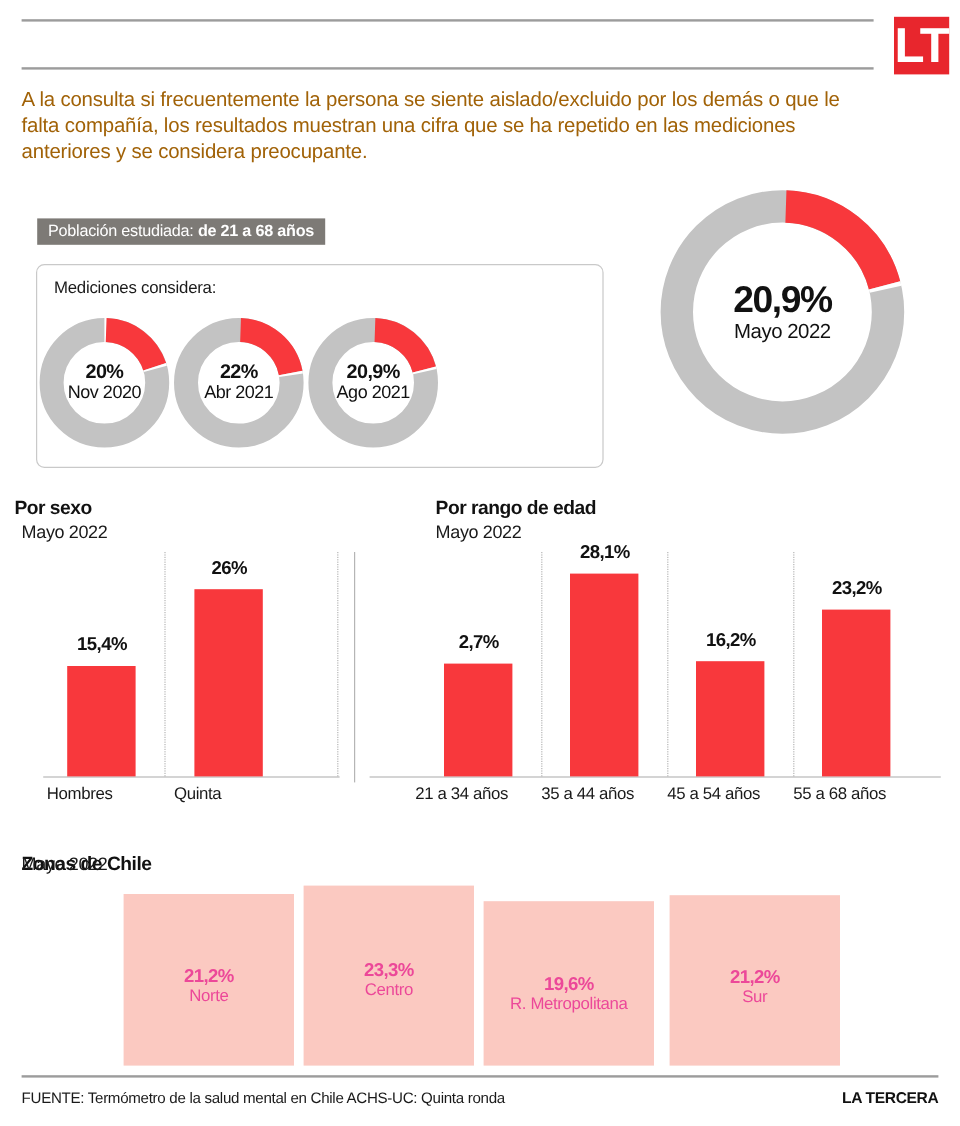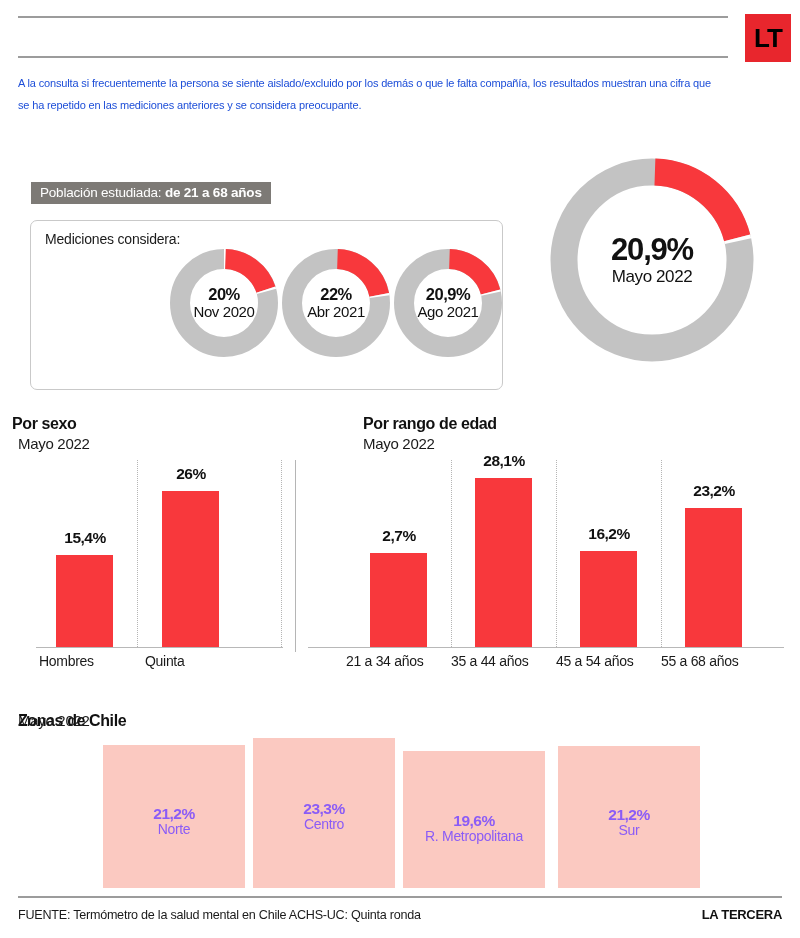--- a/index.html
+++ b/index.html
@@ -20,28 +20,28 @@
     position: absolute; left: 18px; top: 24px;
     font-size: 17.5px; font-weight: bold; letter-spacing: -0.7px;
     text-transform: uppercase; color: #111;
   }
   #lt-logo {
     position: absolute; left: 745px; top: 14px;
     width: 46px; height: 48px; background: #E8262D;
     display: flex; align-items: center; justify-content: center;
   }
   #lt-logo .lt-text {
-    color: #000000; font-weight: bold; font-size: 26px;
+    color: #ffffff; font-weight: bold; font-size: 41px;
     letter-spacing: -1px; line-height: 1; font-family: "Liberation Sans", sans-serif;
   }
 
   
   #intro {
     position: absolute; left: 18px; top: 72px; width: 706px;
-    font-size: 11px; line-height: 22px; color: #1d4ed8;
+    font-size: 17px; line-height: 22px; color: #a16207;
     letter-spacing: -0.15px;
   }
 
   
   #pop-badge {
     position: absolute; left: 31px; top: 182px;
     background: #7d7a76; color: #ffffff;
     padding: 3px 9px 4px 9px; font-size: 13.5px; letter-spacing: -0.2px;
     white-space: nowrap;
   }
@@ -51,22 +51,22 @@
   #prev-card {
     position: absolute; left: 30px; top: 220px;
     width: 473px; height: 170px;
     border: 1px solid #c9c9c9; border-radius: 7px; background: #fff;
   }
   #prev-card-label {
     position: absolute; left: 14px; top: 10px;
     font-size: 14px; color: #1a1a1a; letter-spacing: -0.2px;
   }
   .mini-donuts {
-    position: absolute; left: 0; top: 26px; width: 473px;
-    display: flex; justify-content: flex-end; align-items: flex-start;
+    position: absolute; left: 0; top: 42px; width: 473px;
+    display: flex; justify-content: flex-start; align-items: flex-start;
   }
   .mini-donut { position: relative; width: 112px; height: 112px; }
   .mini-donut svg { display: block; }
   .mini-center {
     position: absolute; left: 0; top: 0; width: 112px; height: 112px;
     display: flex; flex-direction: column; align-items: center; justify-content: center;
     line-height: 1.08;
   }
   .mini-center .val { font-size: 16.5px; font-weight: bold; letter-spacing: -0.5px; }
   .mini-center .lbl { font-size: 15px; letter-spacing: -0.4px; }
@@ -99,21 +99,21 @@
     text-align: center; color: #111;
   }
   .bar-cat {
     position: absolute; font-size: 14px; letter-spacing: -0.3px;
     text-align: left; color: #1a1a1a;
   }
 
   
   .zbar { position: absolute; background: #FBC9C1; }
   .zlabel {
-    position: absolute; text-align: center; line-height: 1.12; color: #8b5cf6;
+    position: absolute; text-align: center; line-height: 1.12; color: #ec4899;
   }
   .zlabel .zval { font-size: 15.5px; font-weight: bold; letter-spacing: -0.5px; display: block; }
   .zlabel .zname { font-size: 14px; letter-spacing: -0.3px; display: block; }
 
   
   #foot-rule { position: absolute; left: 18px; top: 896px; width: 764px; height: 2px; background: #9c9c9c; }
   #source {
     position: absolute; left: 18px; top: 908px;
     font-size: 12.6px; letter-spacing: -0.25px; color: #1a1a1a;
   }

